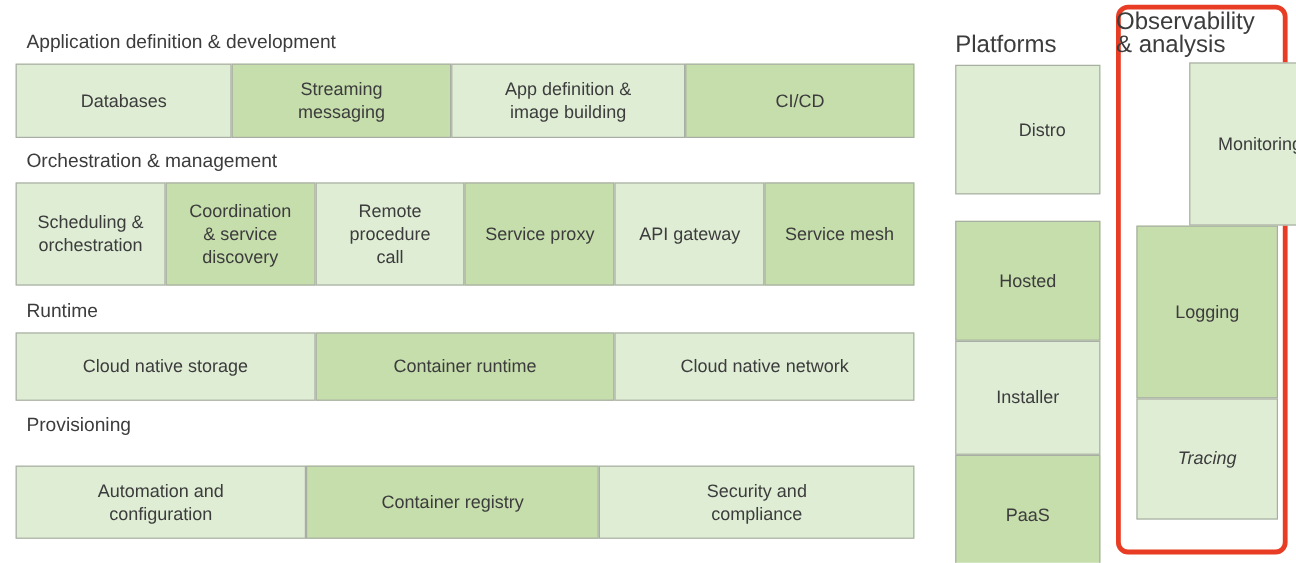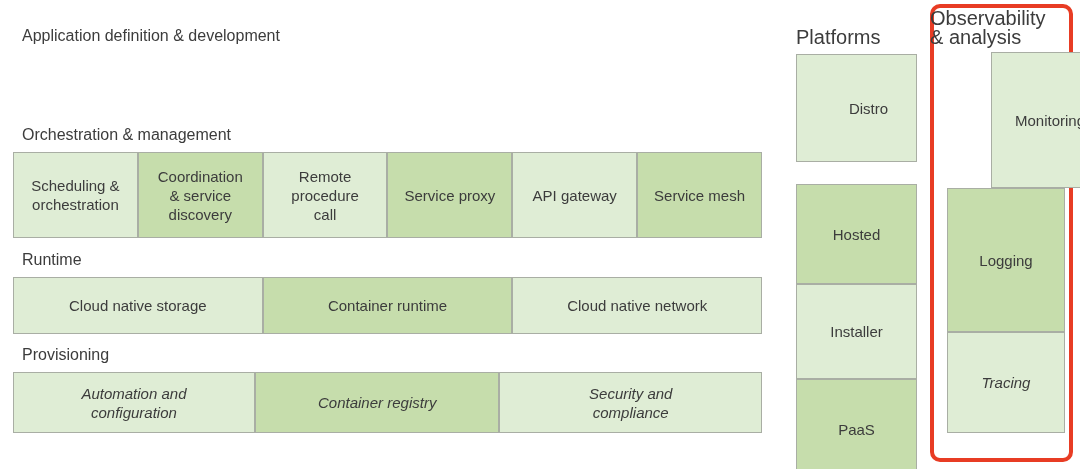--- a/index.html
+++ b/index.html
@@ -67,20 +67,28 @@
     border: 4px solid var(--highlight-red, #e83c24);
     border-radius: 10px;
   }
 </style>
 </head>
 <body>
 
 <div class="canvas">
 
   <div class="section-title" style="left:22px; top:27px;">Application definition &amp; development</div>
+  <div class="row" style="top:53px; height:62px;">
+    <div class="box light" style="flex:180">Databases</div>
+    <div class="box dark" style="flex:182">Streaming
+messaging</div>
+    <div class="box light" style="flex:196">App definition &amp;
+image building</div>
+    <div class="box dark" style="flex:191">CI/CD</div>
+  </div>
 
   <div class="section-title" style="left:22px; top:126px;">Orchestration &amp; management</div>
   <div class="row" style="top:152px; height:86px;">
     <div class="box light" style="flex:1">Scheduling &amp;
 orchestration</div>
     <div class="box dark" style="flex:1">Coordination
 &amp; service
 discovery</div>
     <div class="box light" style="flex:1">Remote
 procedure
@@ -91,21 +99,21 @@
   </div>
 
   <div class="section-title" style="left:22px; top:251px;">Runtime</div>
   <div class="row" style="top:277px; height:57px;">
     <div class="box light" style="flex:1">Cloud native storage</div>
     <div class="box dark" style="flex:1">Container runtime</div>
     <div class="box light" style="flex:1">Cloud native network</div>
   </div>
 
   <div class="section-title" style="left:22px; top:346px;">Provisioning</div>
-  <div class="row" style="top:372px; height:61px;font-style:italic;">
+  <div class="row" style="top:388px; height:61px;">
     <div class="box light" style="flex:180">Automation and
 configuration</div>
     <div class="box dark" style="flex:182">Container registry</div>
     <div class="box light" style="flex:196">Security and
 compliance</div>
   </div>
 
   <div class="col-title" style="left:796px; top:28px; width:121px;">Platforms</div>
   <div class="col" style="left:796px; top:54px; width:121px;">
     <div class="box light" style="height:108px;padding-left:28px;">Distro</div>

